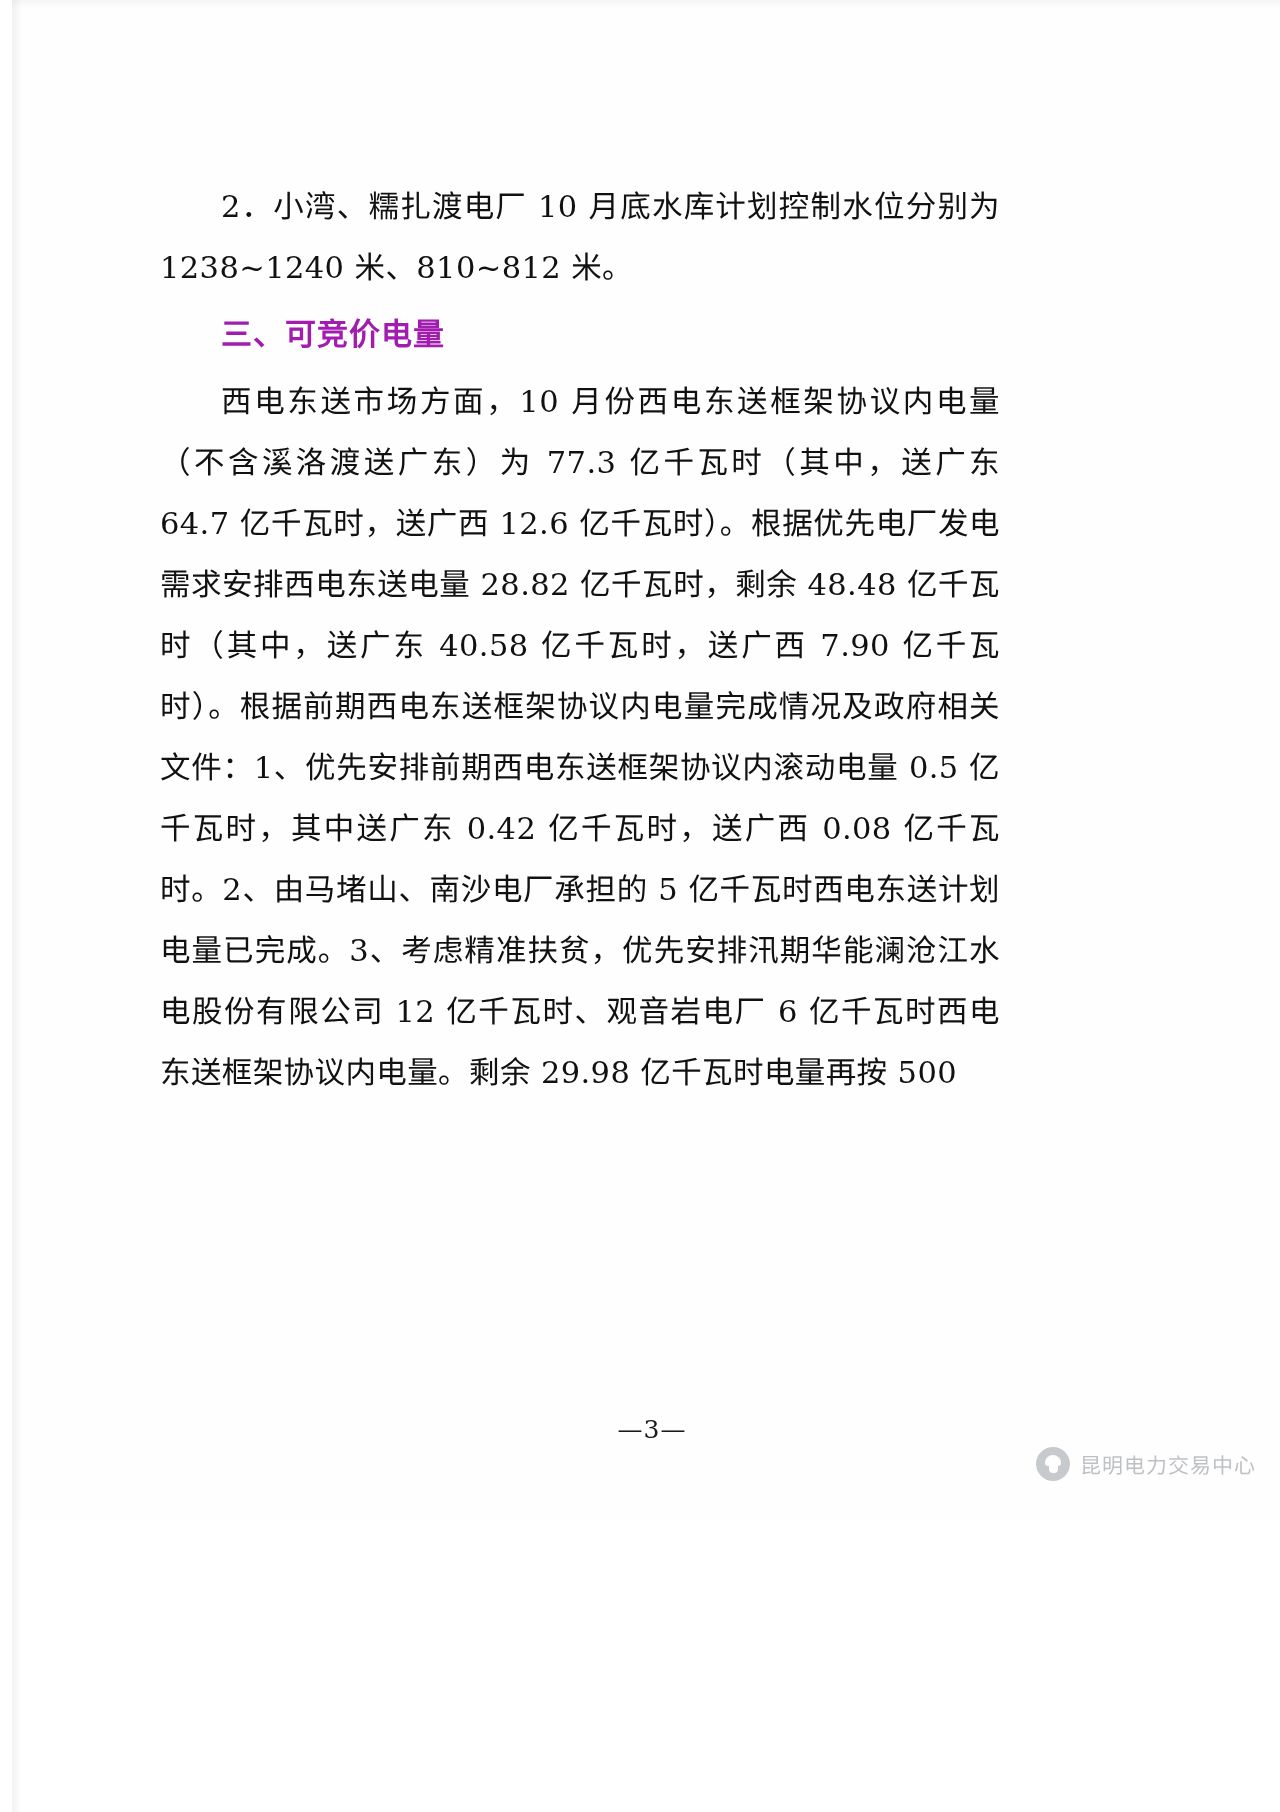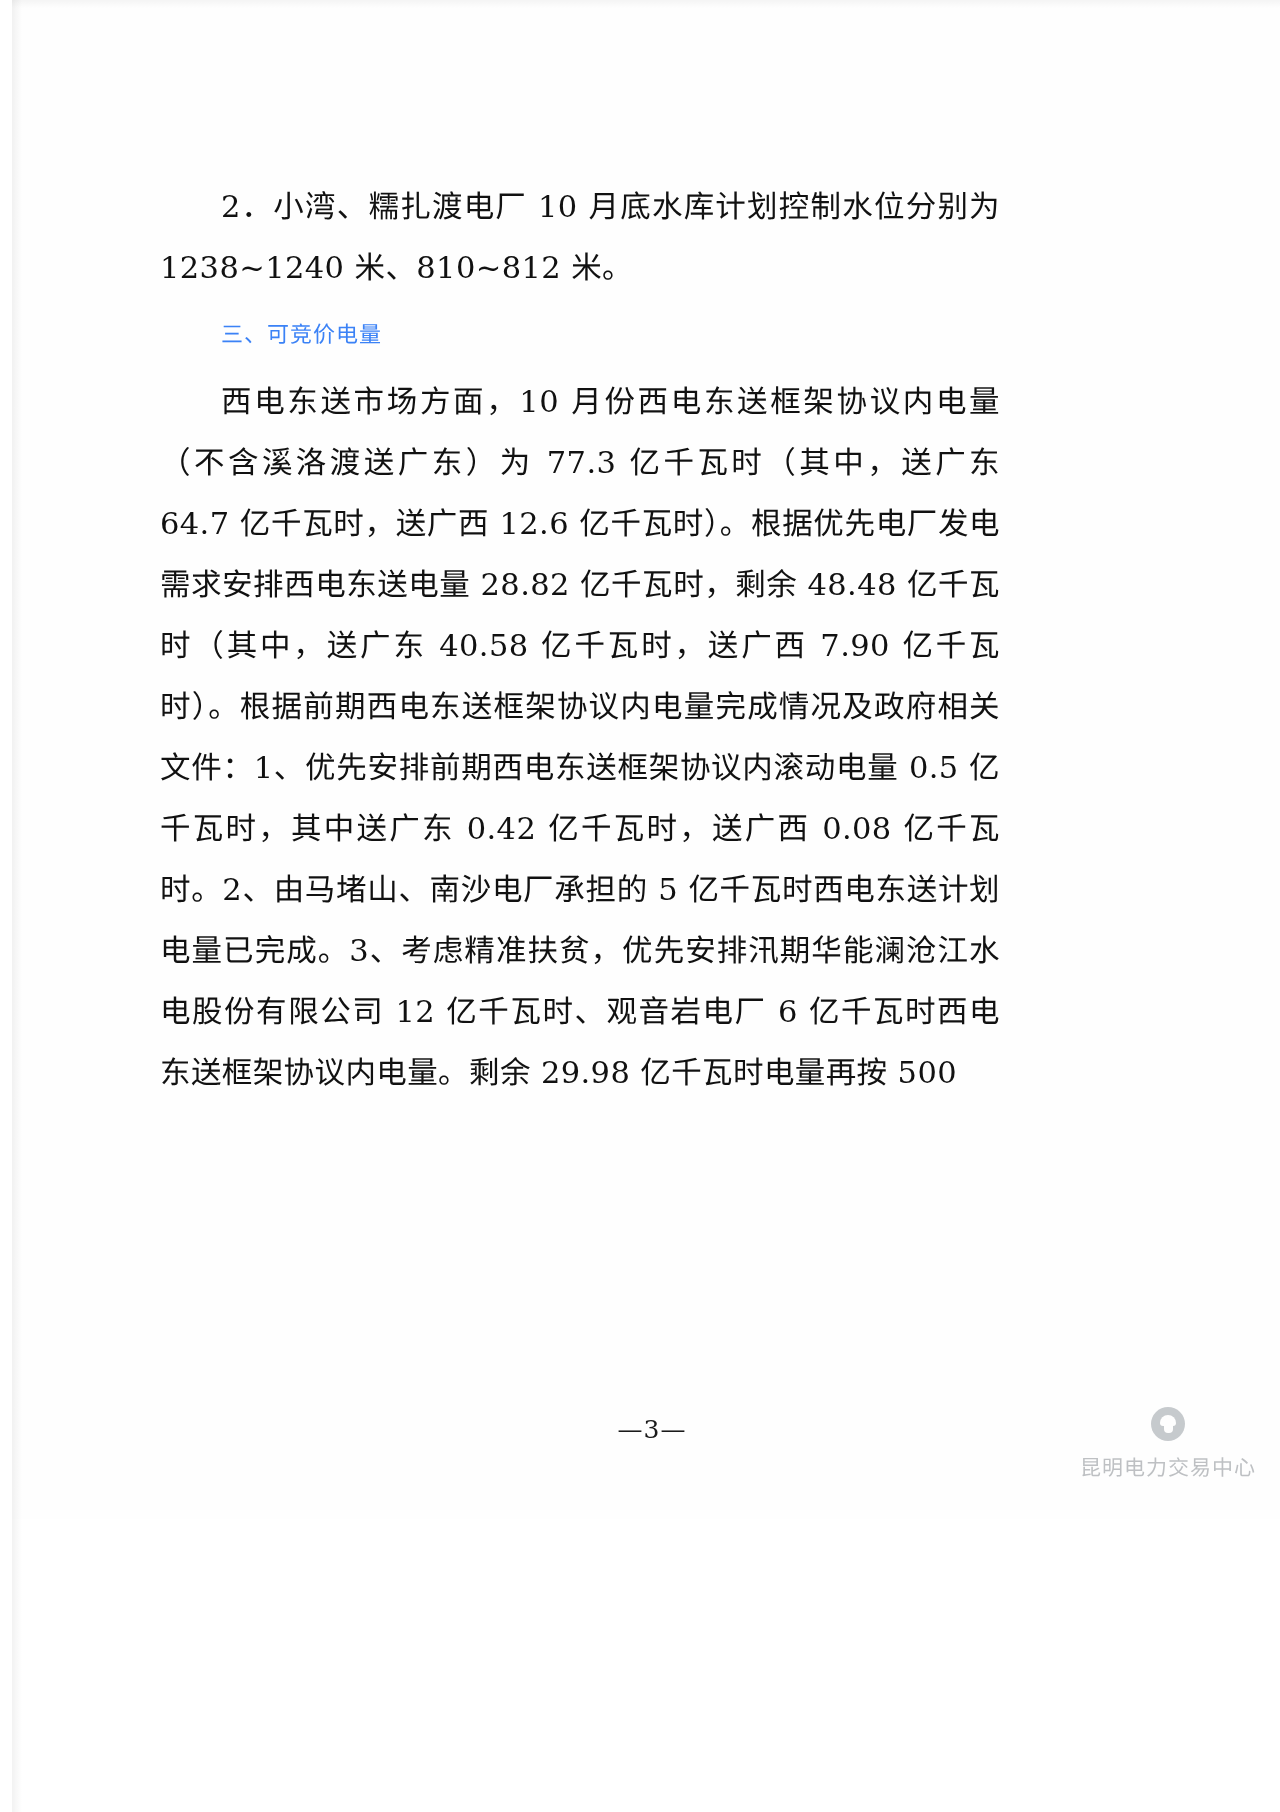--- a/index.html
+++ b/index.html
@@ -38,46 +38,45 @@
     text-justify: inter-ideograph;
     letter-spacing: 0.4px;
     color: #111111;
     font-family: "DejaVu Serif", "Liberation Serif", serif;
   }
   p.para.indent {
     text-indent: 61px;
   }
   p.heading {
     margin: 0 0 6px 0;
-    font-size: 22px;
+    font-size: 31px;
     line-height: 61px;
     text-indent: 61px;
-    font-weight: 400;
-    color: #3b82f6;
+    font-weight: 700;
+    color: #a21caf;
     letter-spacing: 1px;
   }
   .page-number {
     position: absolute;
     left: 0;
     top: 1415px;
     width: 1280px;
     text-align: center;
     font-size: 25px;
     color: #1a1a1a;
     letter-spacing: 1px;
   }
   .watermark {
     position: absolute;
     right: 36px;
     bottom: 38px;
     display: flex;
     align-items: center;
     gap: 10px;
     opacity: 0.55;
-    flex-direction: column;
   }
   .wm-logo {
     width: 34px;
     height: 34px;
     border-radius: 50%;
     background: #9aa0a6;
     position: relative;
     flex: 0 0 auto;
   }
   .wm-logo::before {

